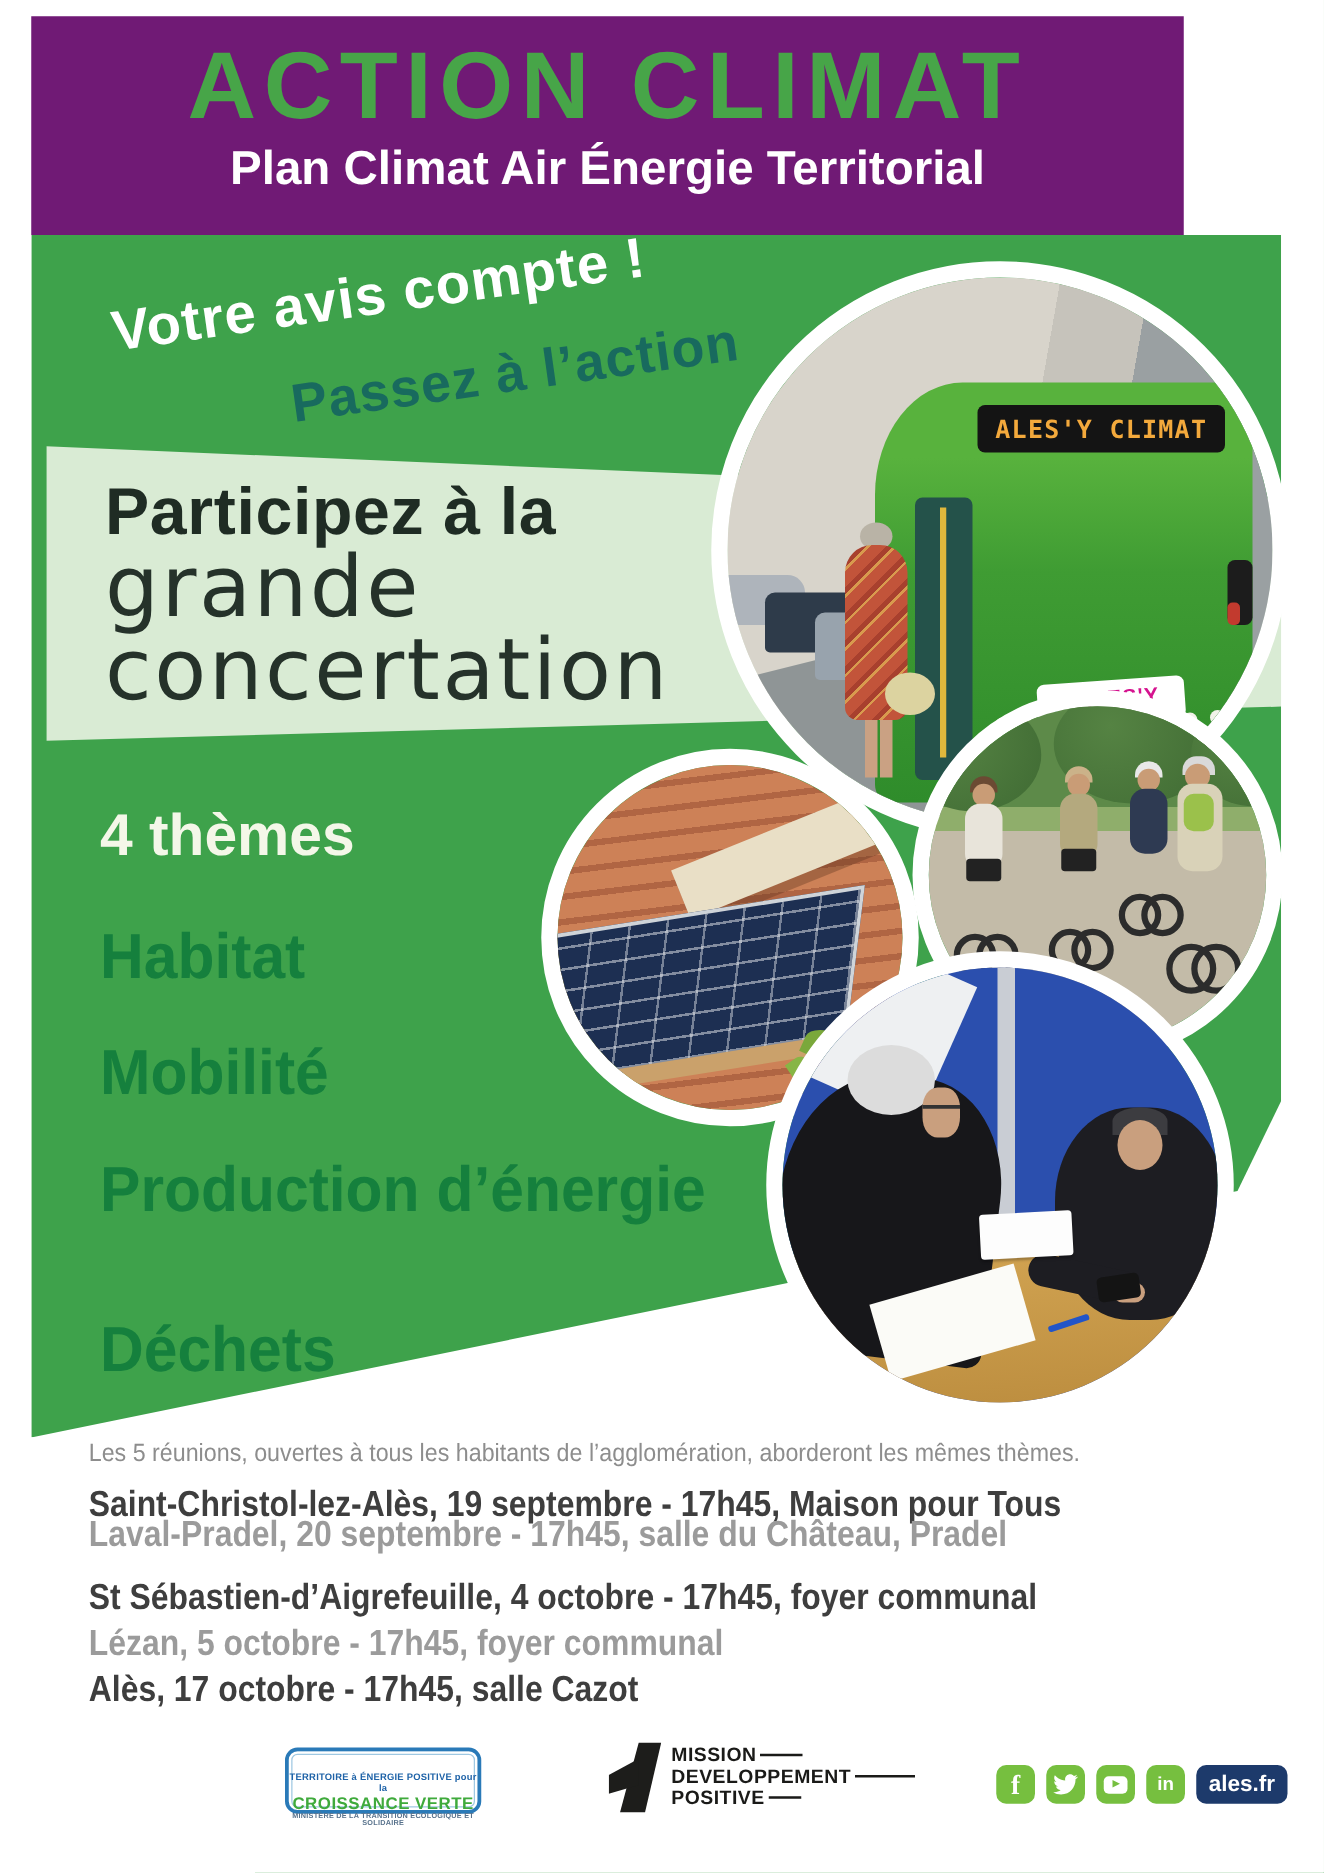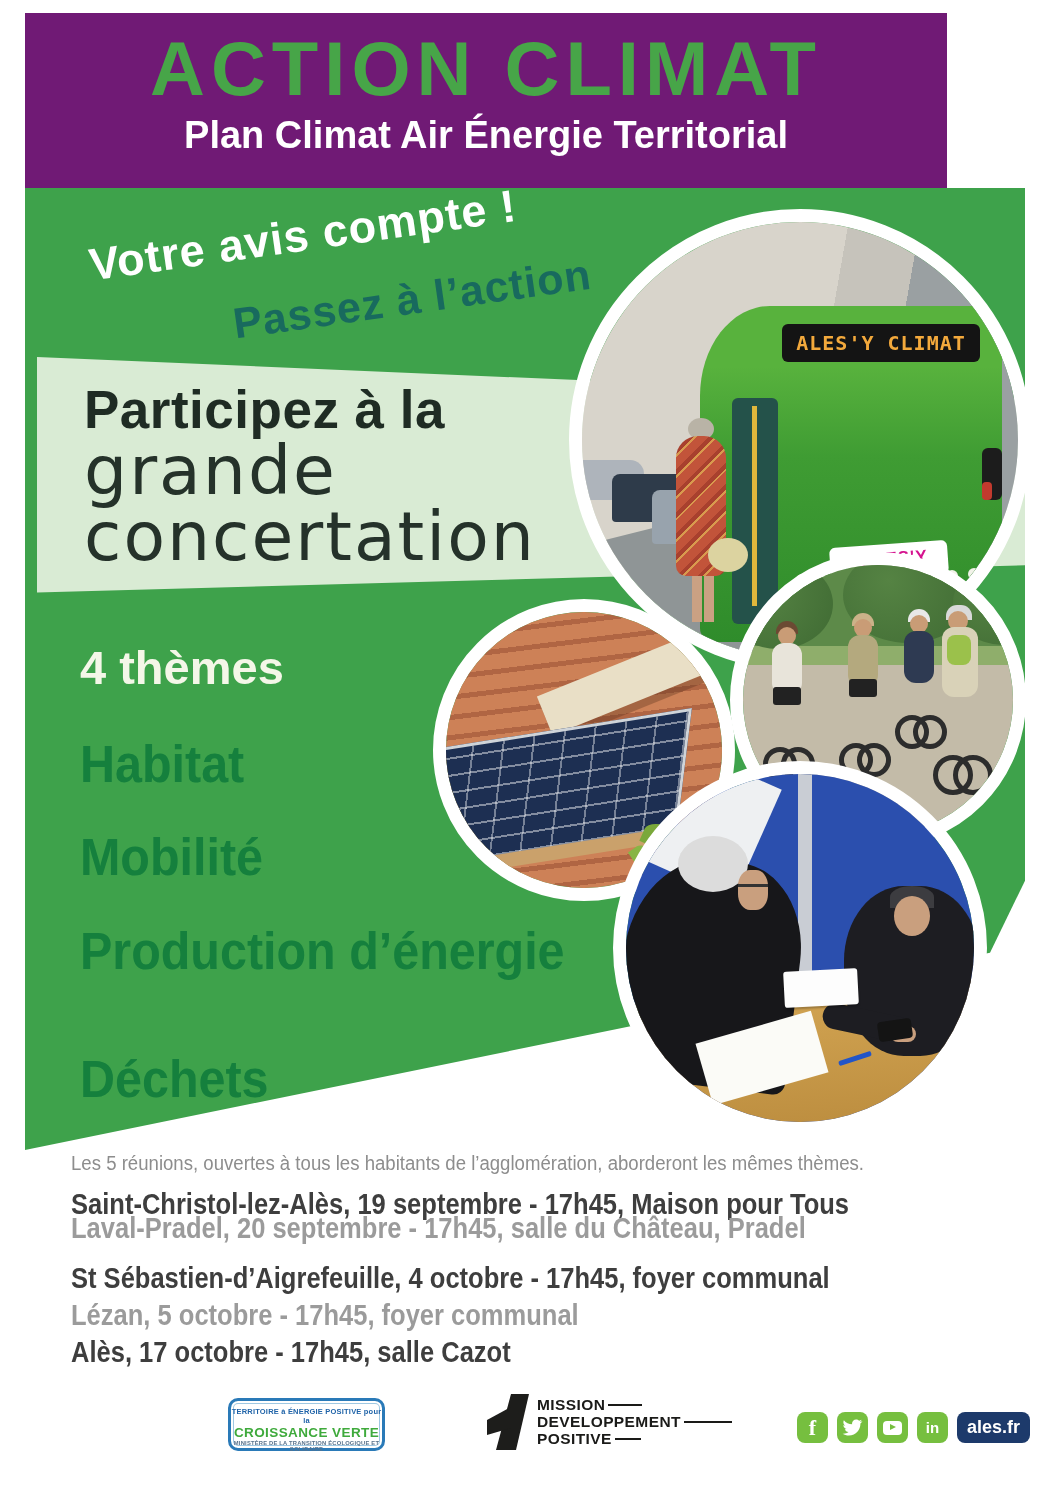--- a/index.html
+++ b/index.html
@@ -115,21 +115,21 @@
   .phone{position:absolute;left:252px;top:246px;width:34px;height:20px;background:#141414;border-radius:4px;transform:rotate(-8deg);}
 
   
   .meet-intro{position:absolute;left:71px;top:1152px;font-size:20px;color:#8d8d8d;z-index:3;}
   .meeting{position:absolute;left:71px;font-size:29px;font-weight:700;white-space:nowrap;z-index:3;}
   .m-dark{color:#3e3e3e;} .m-light{color:#9b9b9b;font-weight:600;}
 
   
   .badge{position:absolute;left:228px;top:1398px;width:157px;height:53px;background:#ffffff;
          border:3px solid #2a7ab8;border-radius:10px;box-shadow:inset 0 0 0 2px #ffffff,inset 0 0 0 3px #9fc8e2;
-         text-align:center;z-index:3;box-sizing:border-box;padding-top:6px;}
+         text-align:center;z-index:3;box-sizing:border-box;padding-top:16px;}
   .badge .b1{font-size:7.5px;font-weight:800;color:#1f63a8;letter-spacing:.2px;}
   .badge .b2{font-size:13.5px;font-weight:900;color:#3faa3c;letter-spacing:.4px;line-height:15px;}
   .badge .b3{font-size:5.8px;font-weight:700;color:#58728c;letter-spacing:.2px;}
 
   .mission{position:absolute;left:487px;top:1394px;z-index:3;display:flex;}
   .mission svg{display:block;}
   .mission-text{margin-left:8px;margin-top:2px;font-size:15.5px;line-height:17px;font-weight:800;color:#1a1a18;letter-spacing:.4px;}
   .mission-text .rule{display:inline-block;height:2px;background:#1a1a18;vertical-align:4px;margin-left:3px;}
 
   .ales{position:absolute;left:778px;top:1212px;width:248px;height:198px;z-index:3;}

